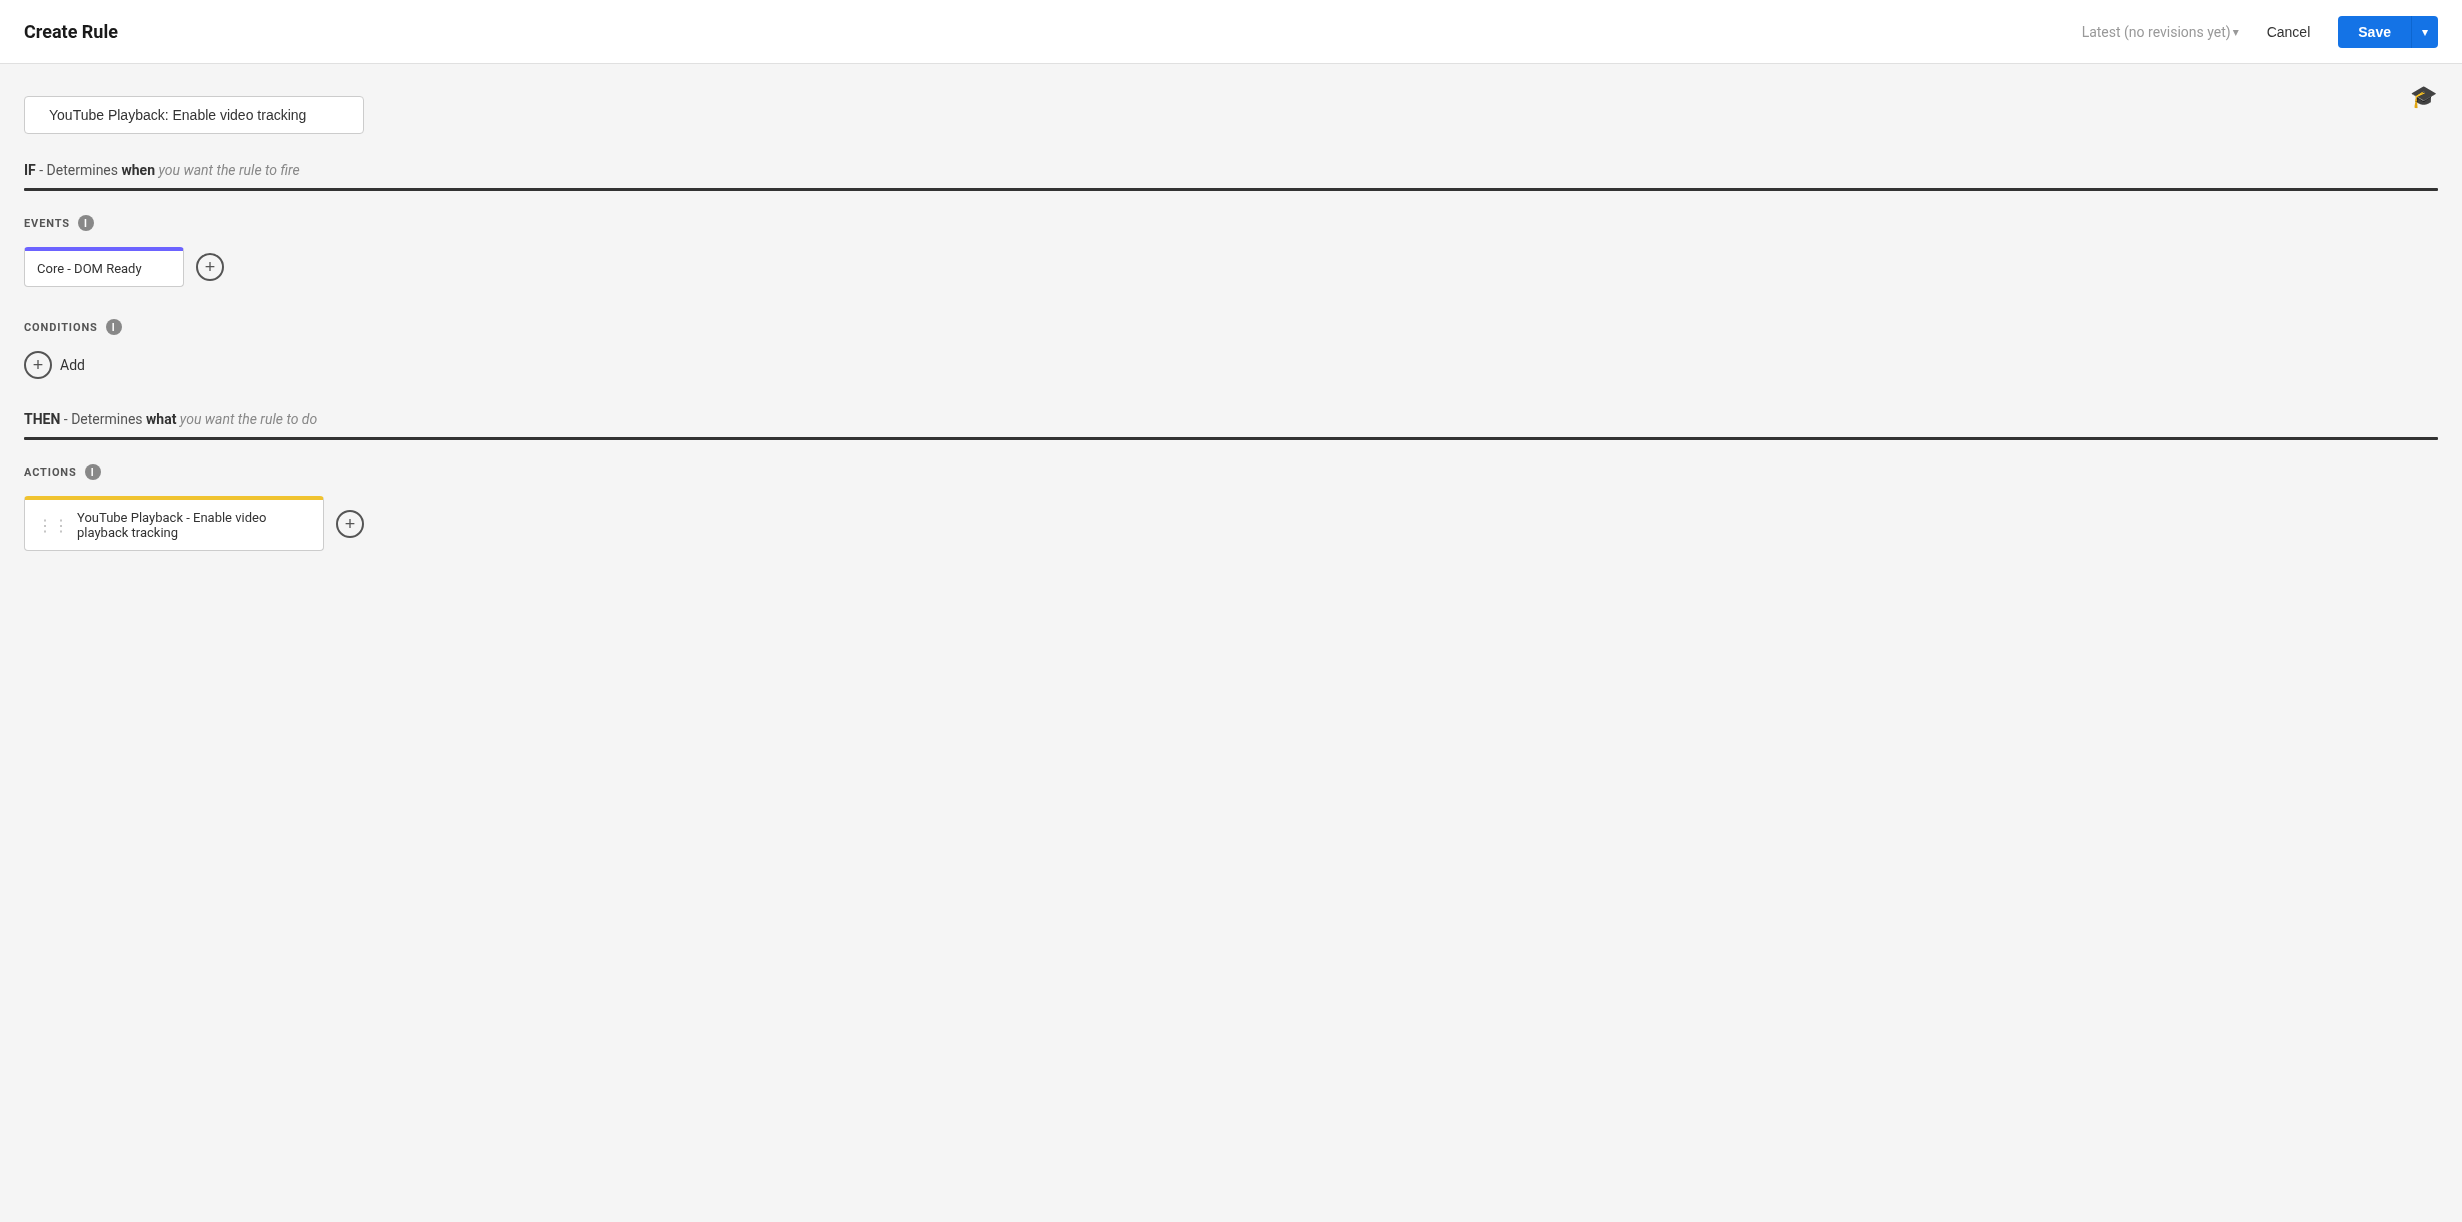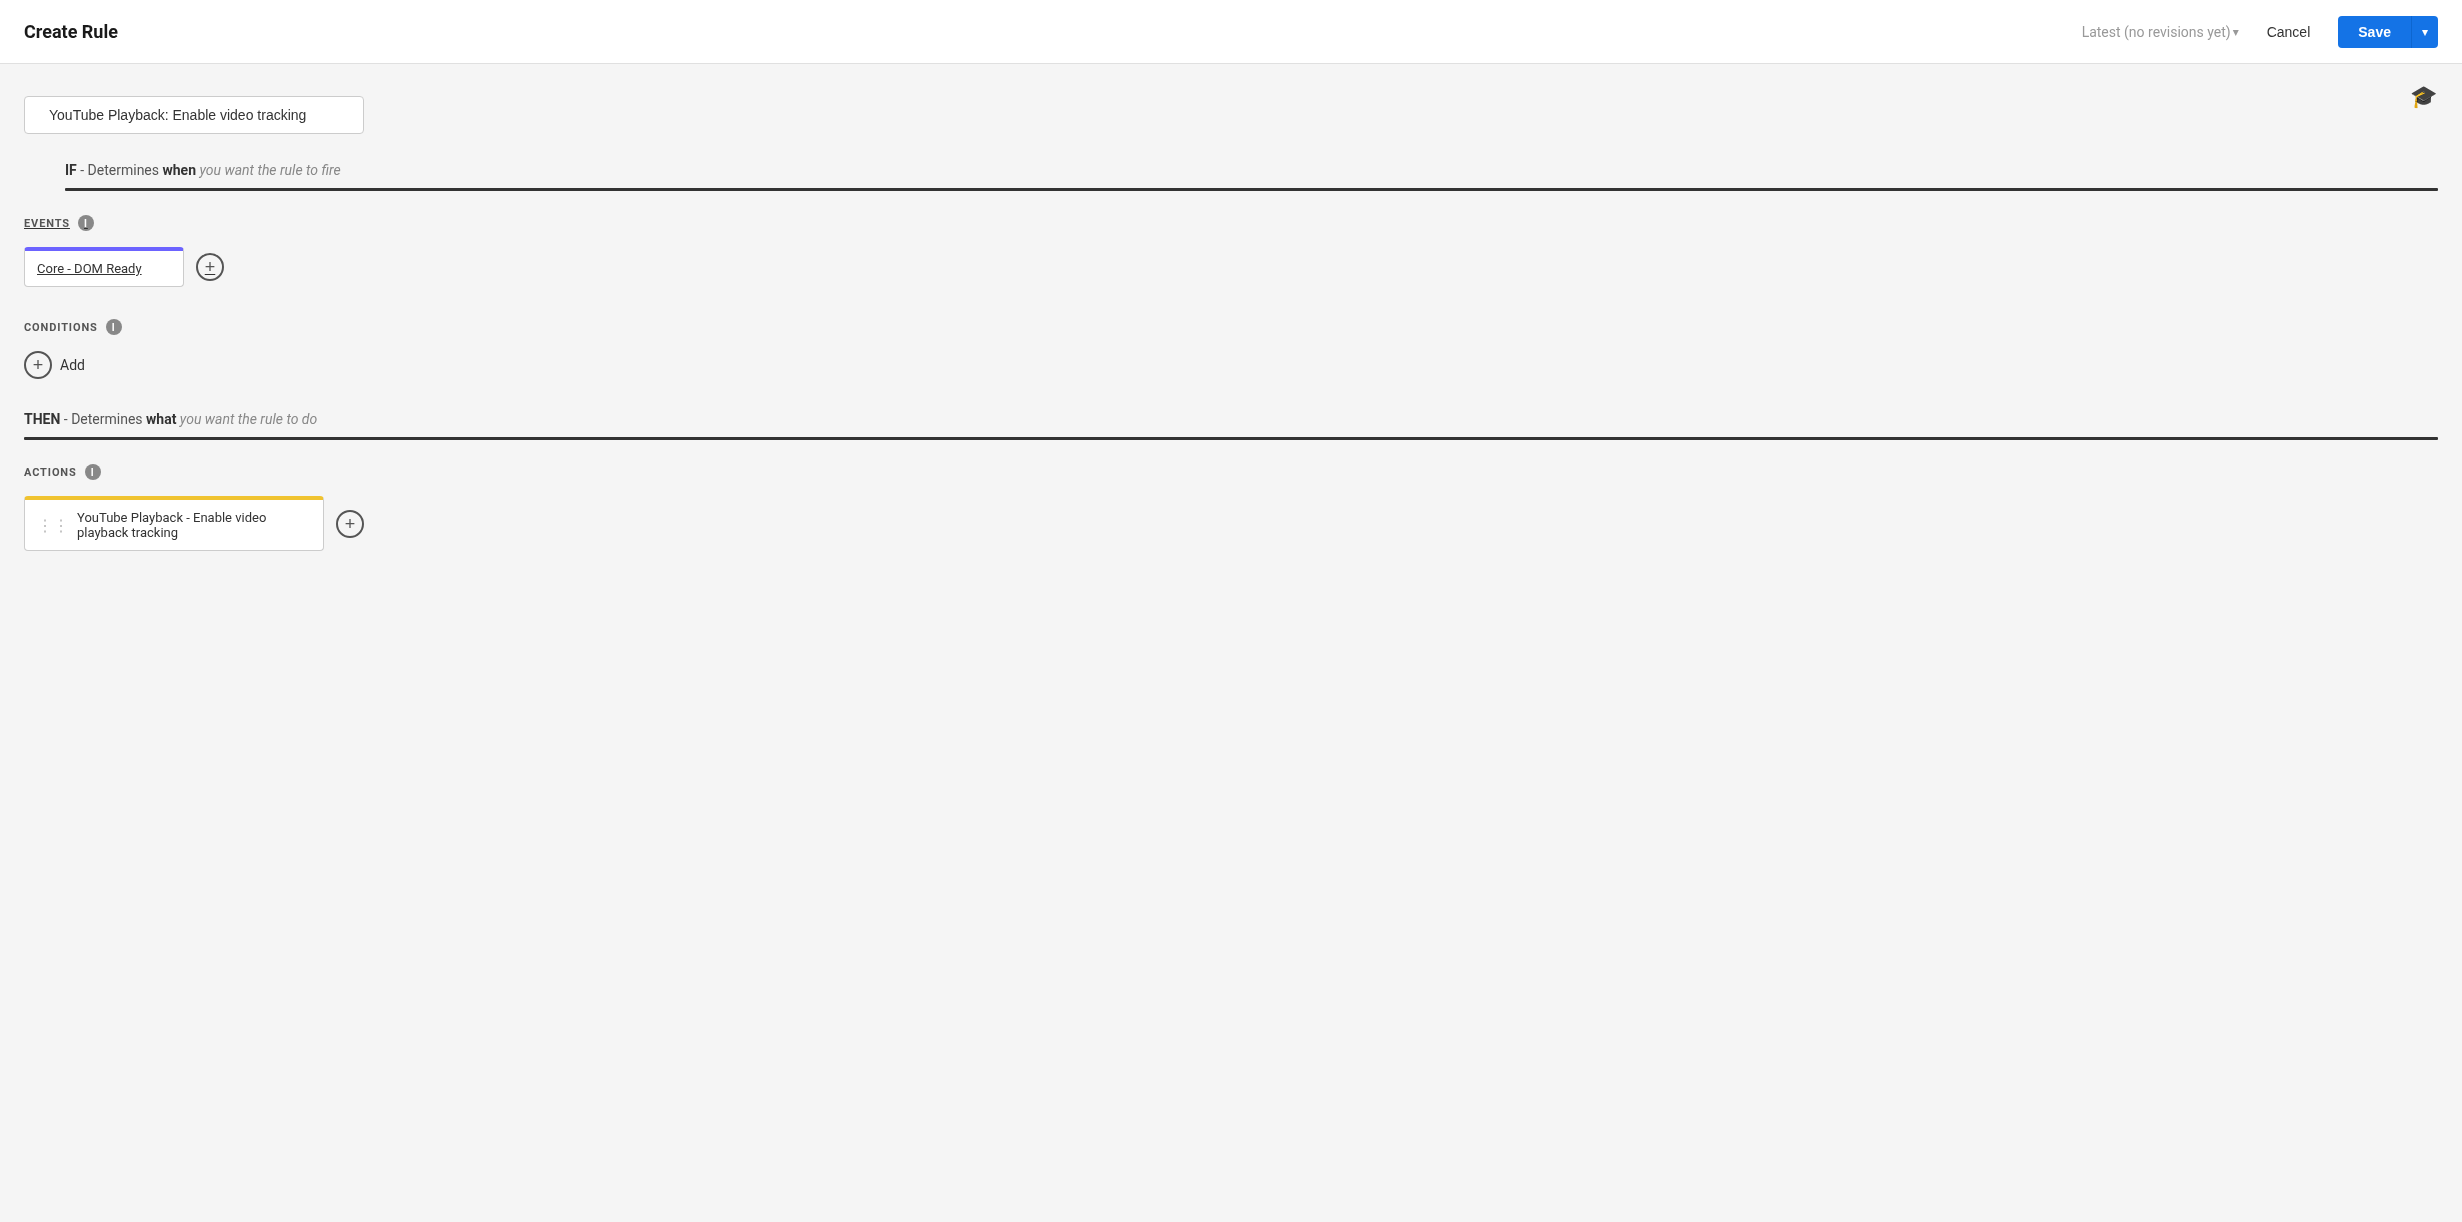--- a/index.html
+++ b/index.html
@@ -123,21 +123,20 @@
       border-radius: 4px;
       font-size: 14px;
       background: #fff;
       color: #333;
       outline: none;
     }
 
     
     .if-section {
       margin-bottom: 8px;
-      margin-left: 41px;
     }
 
     .section-header {
       font-size: 14px;
       color: #555;
       margin-bottom: 10px;
     }
 
     .section-header strong {
       font-weight: 700;
@@ -179,21 +178,20 @@
       background: #888;
       color: #fff;
       font-size: 10px;
       font-weight: 700;
       cursor: pointer;
     }
 
     
     .events-area {
       margin-bottom: 32px;
-      text-decoration: underline;
     }
 
     .event-card-row {
       display: flex;
       align-items: center;
       gap: 12px;
     }
 
     .event-card {
       width: 160px;

